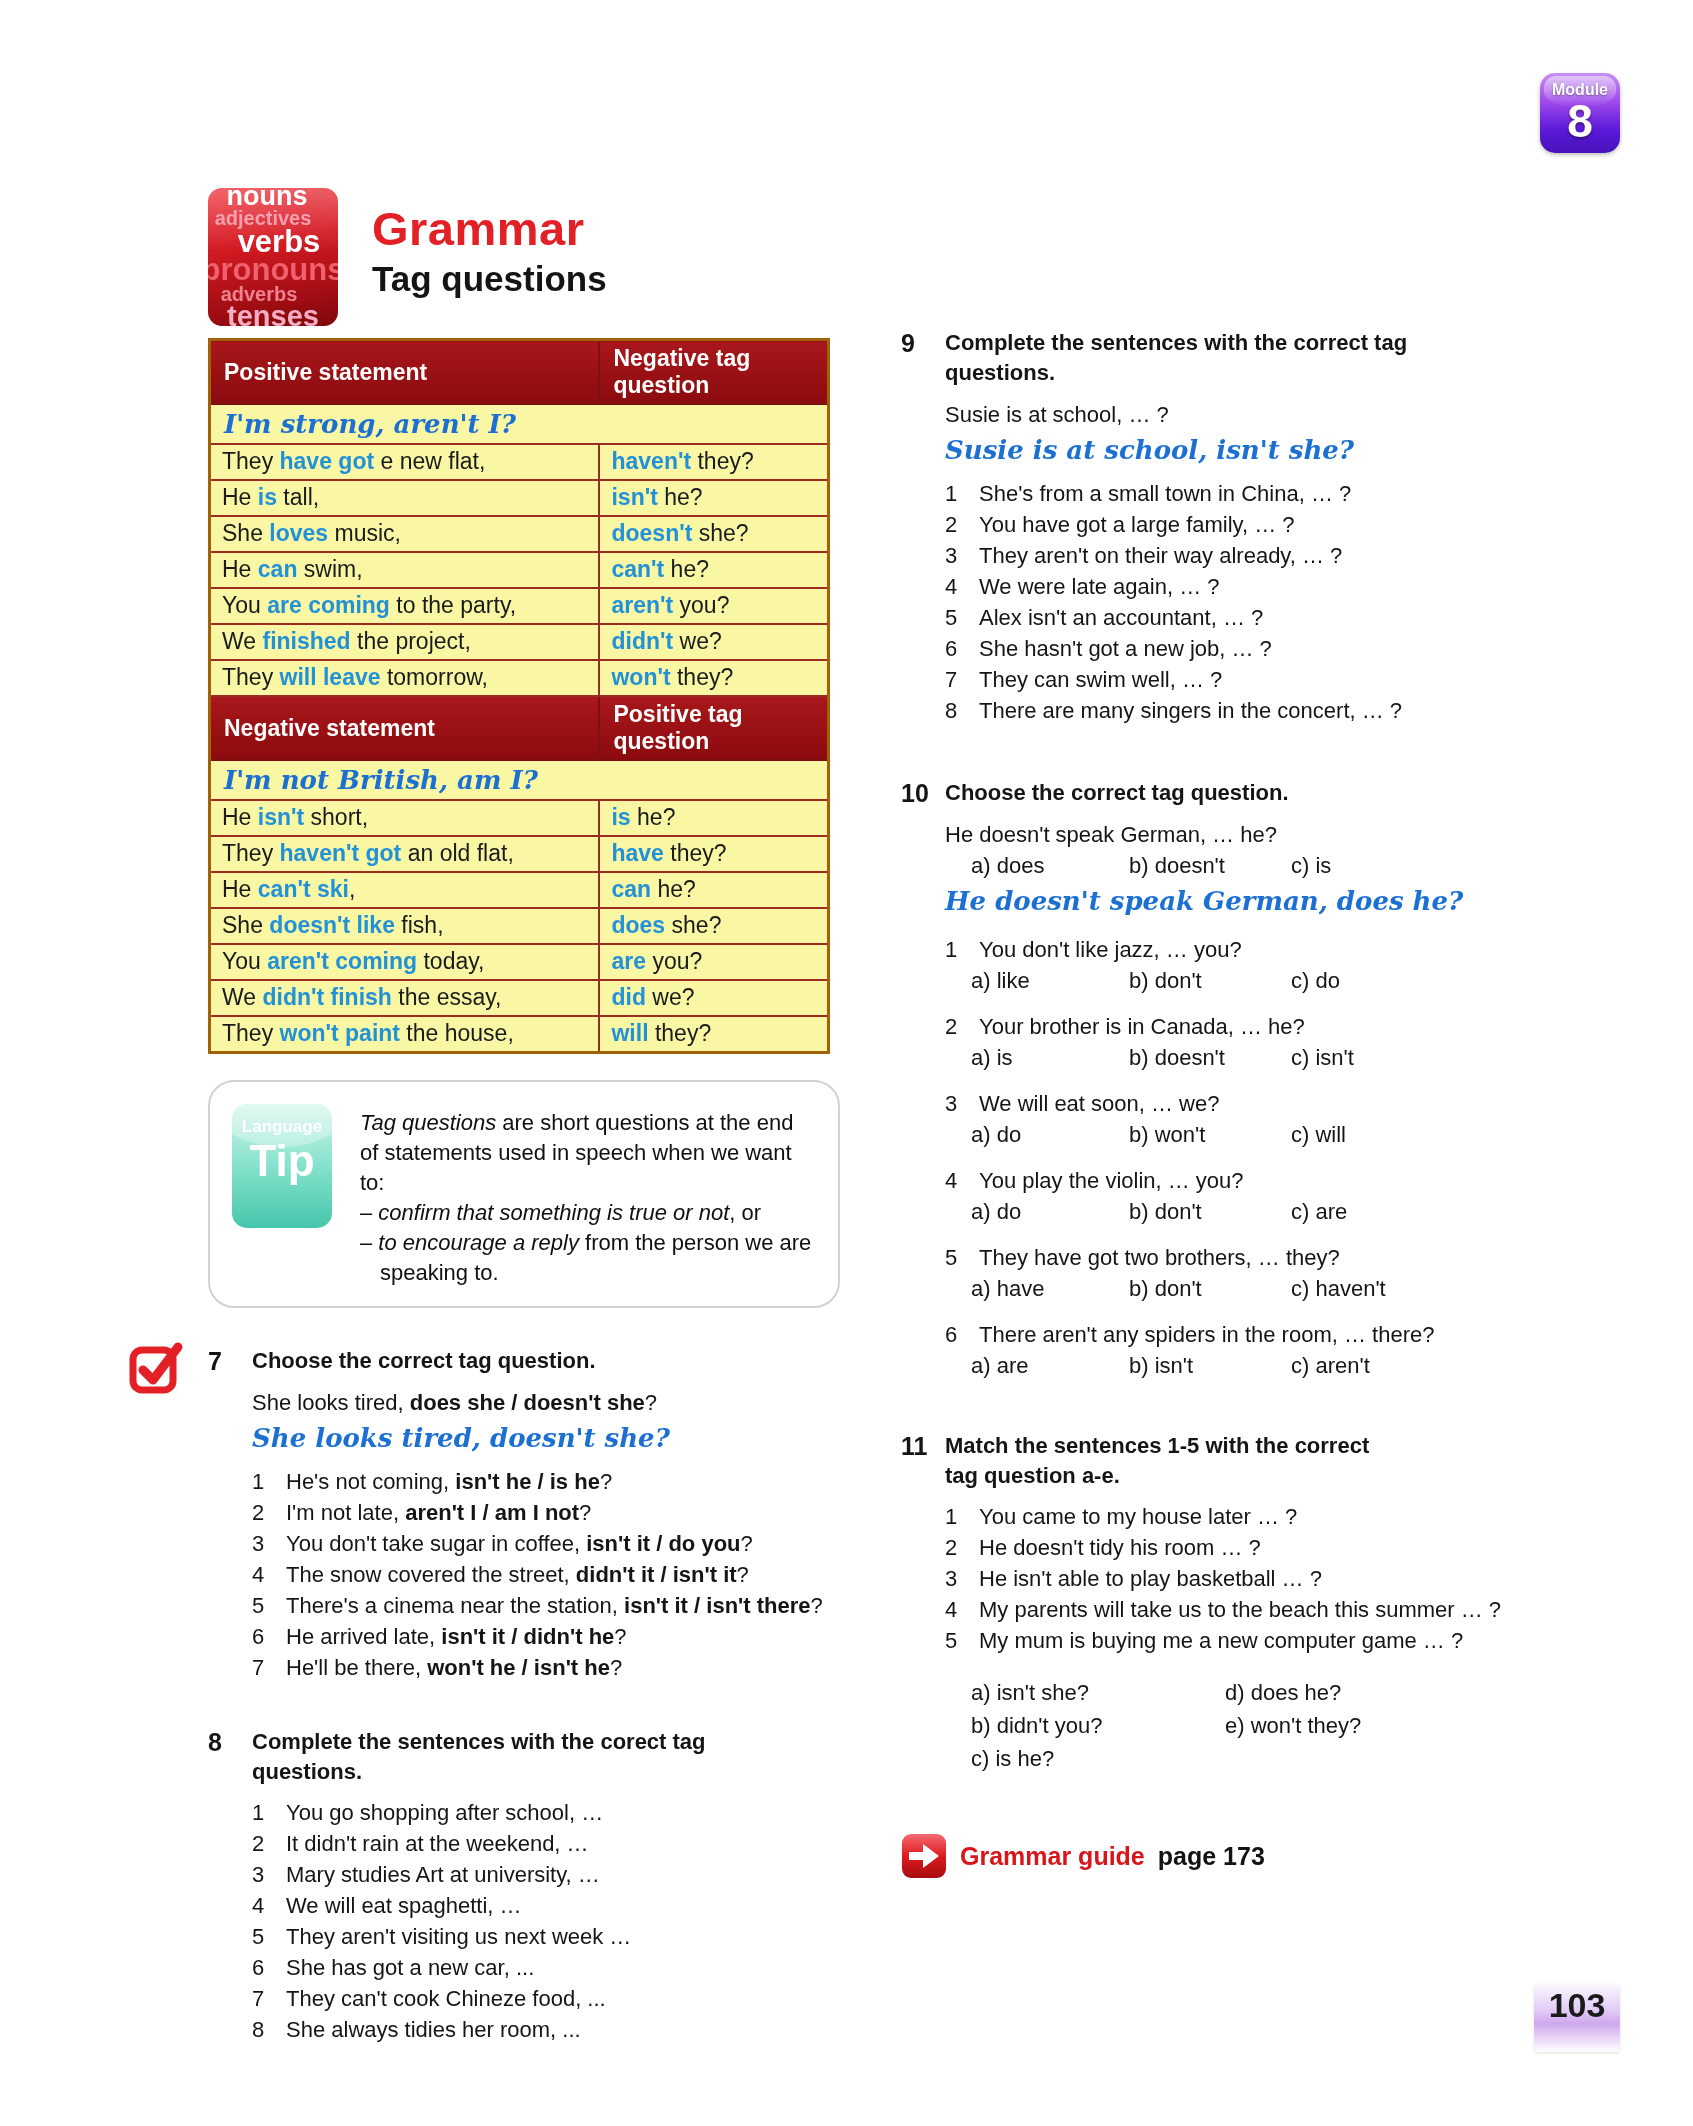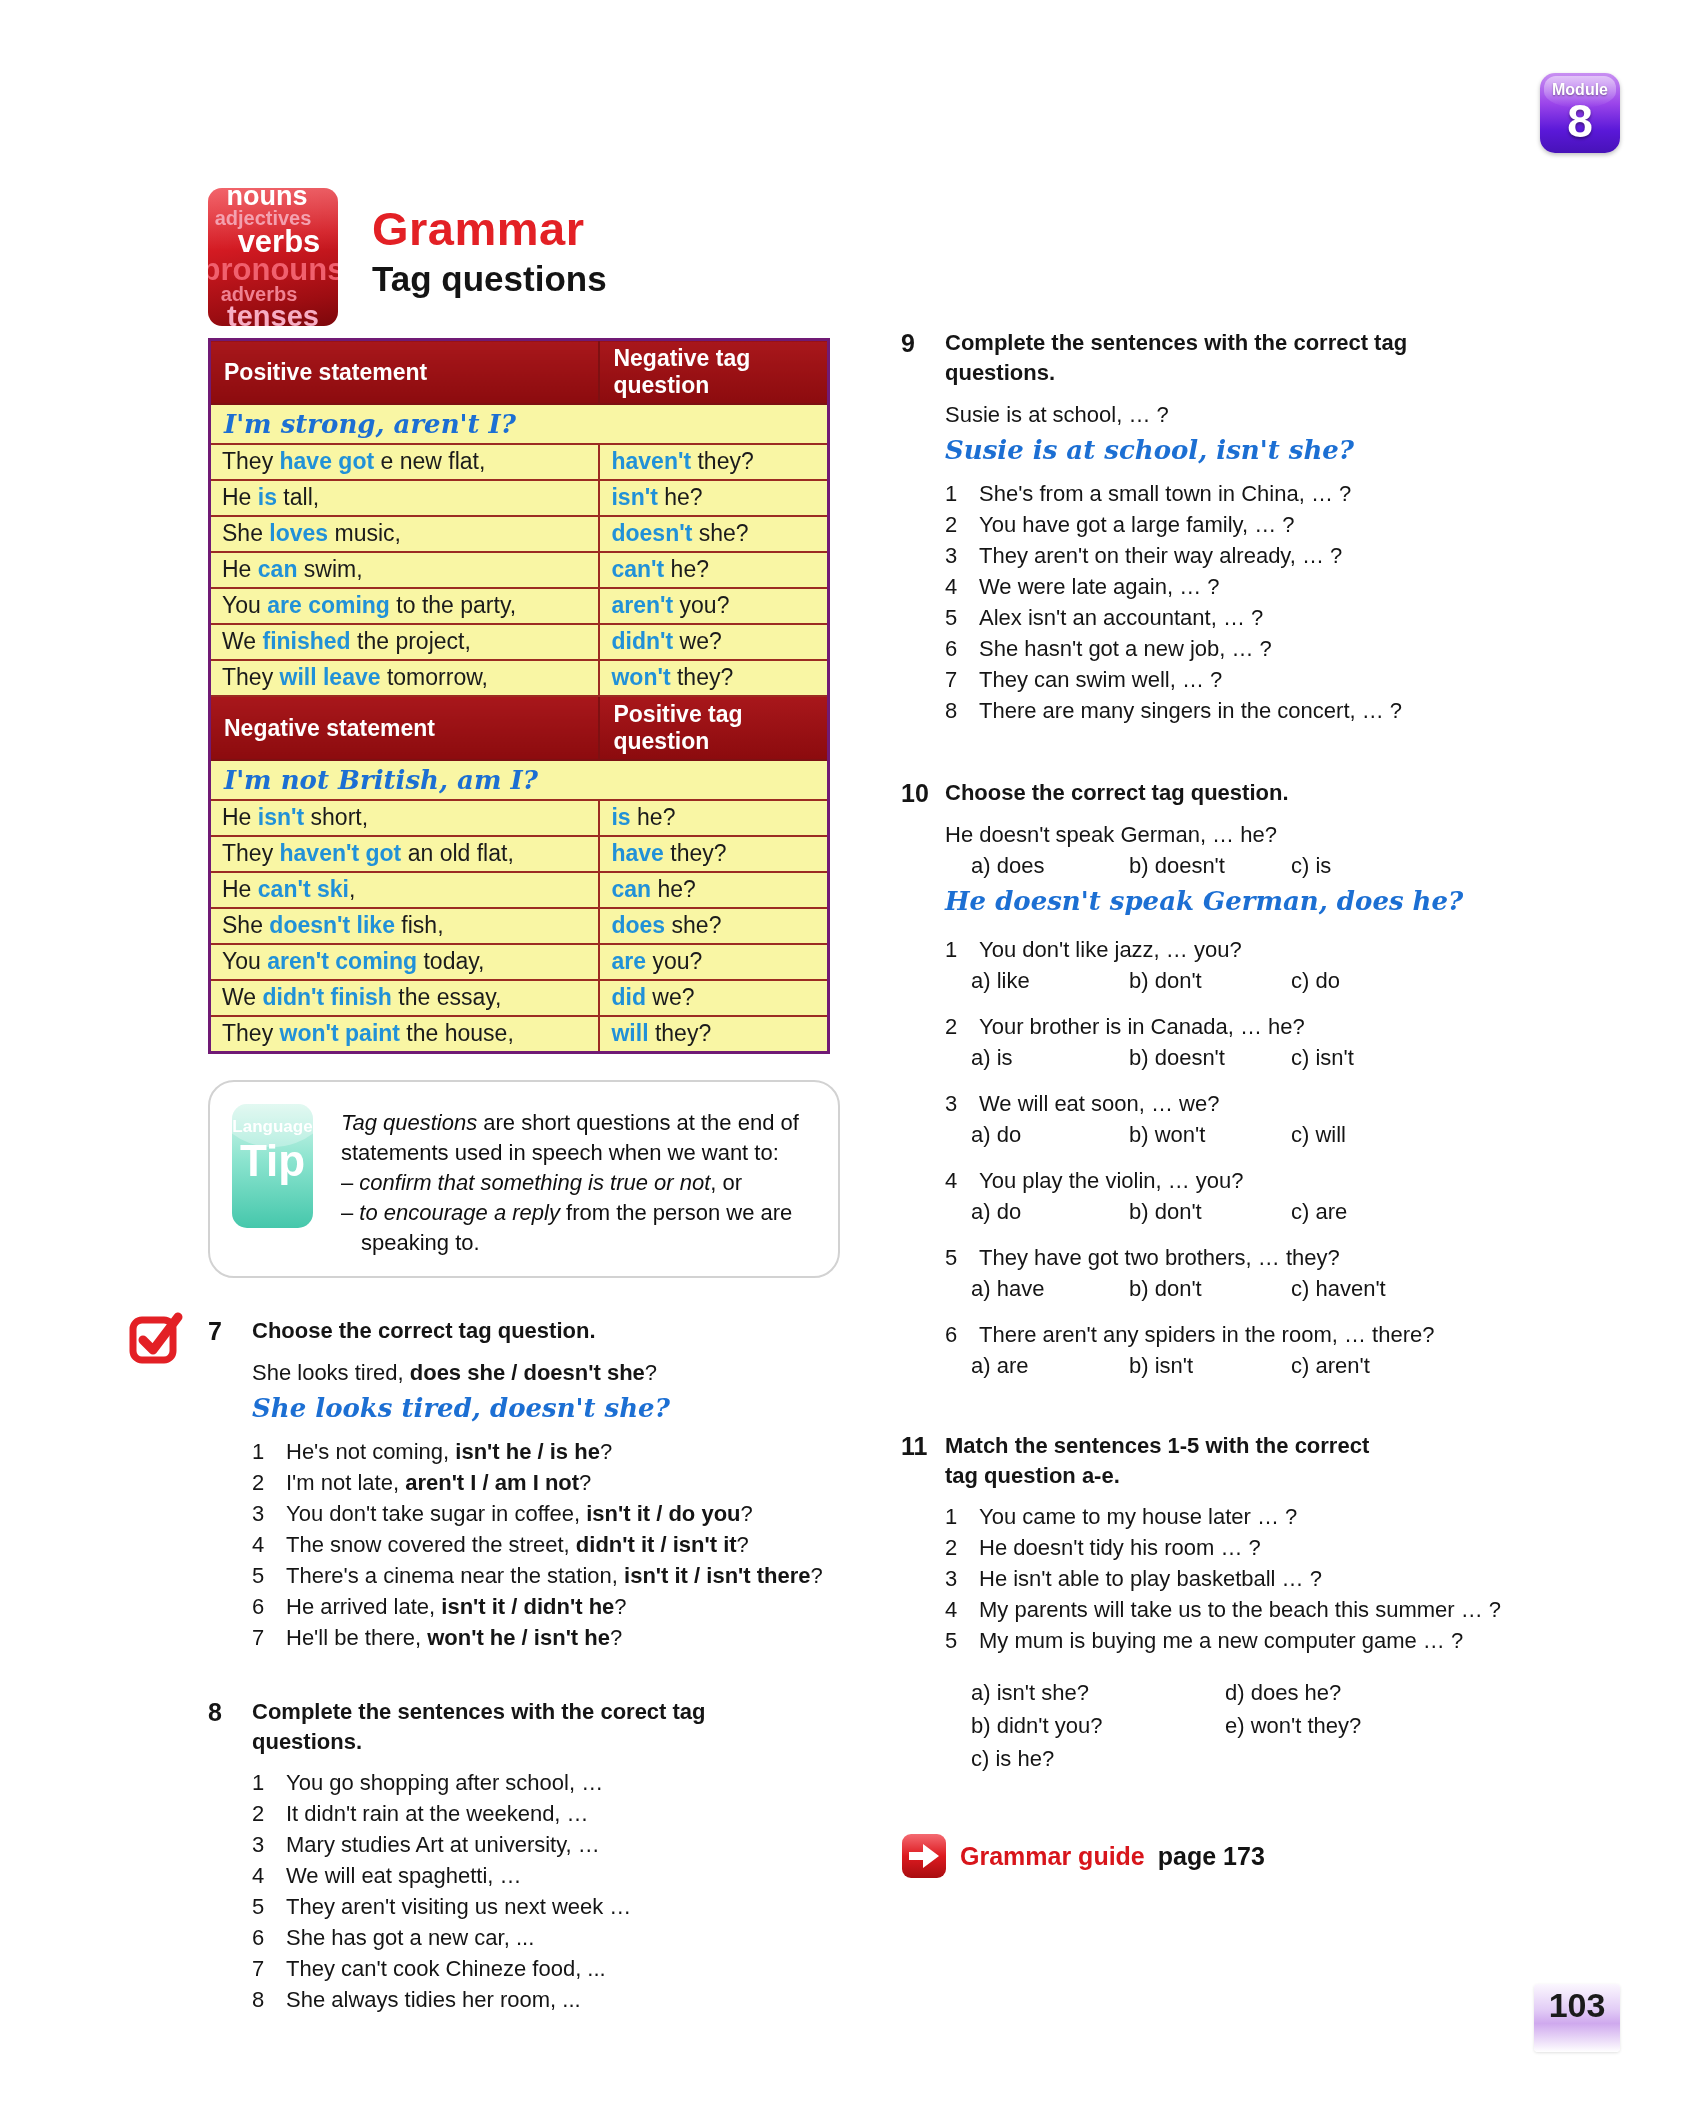--- a/index.html
+++ b/index.html
@@ -31,33 +31,33 @@
   .lw5{ font-size:29px; color:#f7adc3;}
   .titles{ position:absolute; left:372px; top:203px; }
   .title{ font-size:47px; line-height:52px; font-weight:bold; color:#e32025; letter-spacing:.5px; }
   .subtitle{ font-size:35px; line-height:42px; font-weight:bold; color:#141414; margin-top:3px; }
 
   
   .col-left{ position:absolute; left:208px; top:338px; width:622px; }
   .col-right{ position:absolute; left:901px; top:328px; width:662px; }
 
   
-  .gram-table{ width:622px; border-collapse:collapse; border:3px solid #701a75; }
+  .gram-table{ width:622px; border-collapse:collapse; border:3px solid #a16207; }
   .gram-table th{ background:linear-gradient(180deg,#a8171b,#8c0b0e); color:#fff; text-align:left;
     font-size:23px; line-height:27px; font-weight:bold; padding:4px 13px; height:58px; border:2px solid #7e1012; vertical-align:middle;}
   .gram-table td{ background:#f9f6a4; font-size:23px; line-height:27px; color:#1b1b1b;
     padding:3px 11px 4px; border:2px solid #9c2b22; height:33px; vertical-align:middle;}
   .gram-table td.hwcell{ font-family:"DejaVu Serif",serif; font-style:italic; font-weight:bold;
     color:#1c6fd3; font-size:26px; height:40px; padding:4px 13px;}
   .hl{ color:#2191d8; font-weight:bold; }
 
   
   .tip-box{ margin-top:26px; width:632px; border:2px solid #d2d2d2; border-radius:26px;
     padding:22px 24px 18px 22px; display:flex; gap:28px; background:#fff; }
-  .tip-icon{ position:relative; width:81px; height:124px; border-radius:15px; flex:none; overflow:hidden;
+  .tip-icon{ position:relative; width:100px; height:124px; border-radius:15px; flex:none; overflow:hidden;
     background:linear-gradient(180deg,#d6f6ec 0%,#8ce4cf 45%,#45c7ab 100%); text-align:center; }
   .tip-icon::before{content:"";position:absolute;left:-25%;right:-25%;top:-50%;height:85%;
     background:rgba(255,255,255,.3);border-radius:50%;}
   .tip-icon-top{ position:relative; display:block; margin-top:13px; font-size:17px; font-weight:bold; color:#fff; }
   .tip-icon-main{ position:relative; display:block; font-size:44px; line-height:48px; font-weight:bold; color:#fff; }
   .tip-text{ font-size:22px; line-height:30px; color:#101010; padding-top:4px; }
   .tip-text .dash{ padding-left:20px; text-indent:-20px; }
 
   
   .ex{ position:relative; display:grid; grid-template-columns:44px 1fr; }

